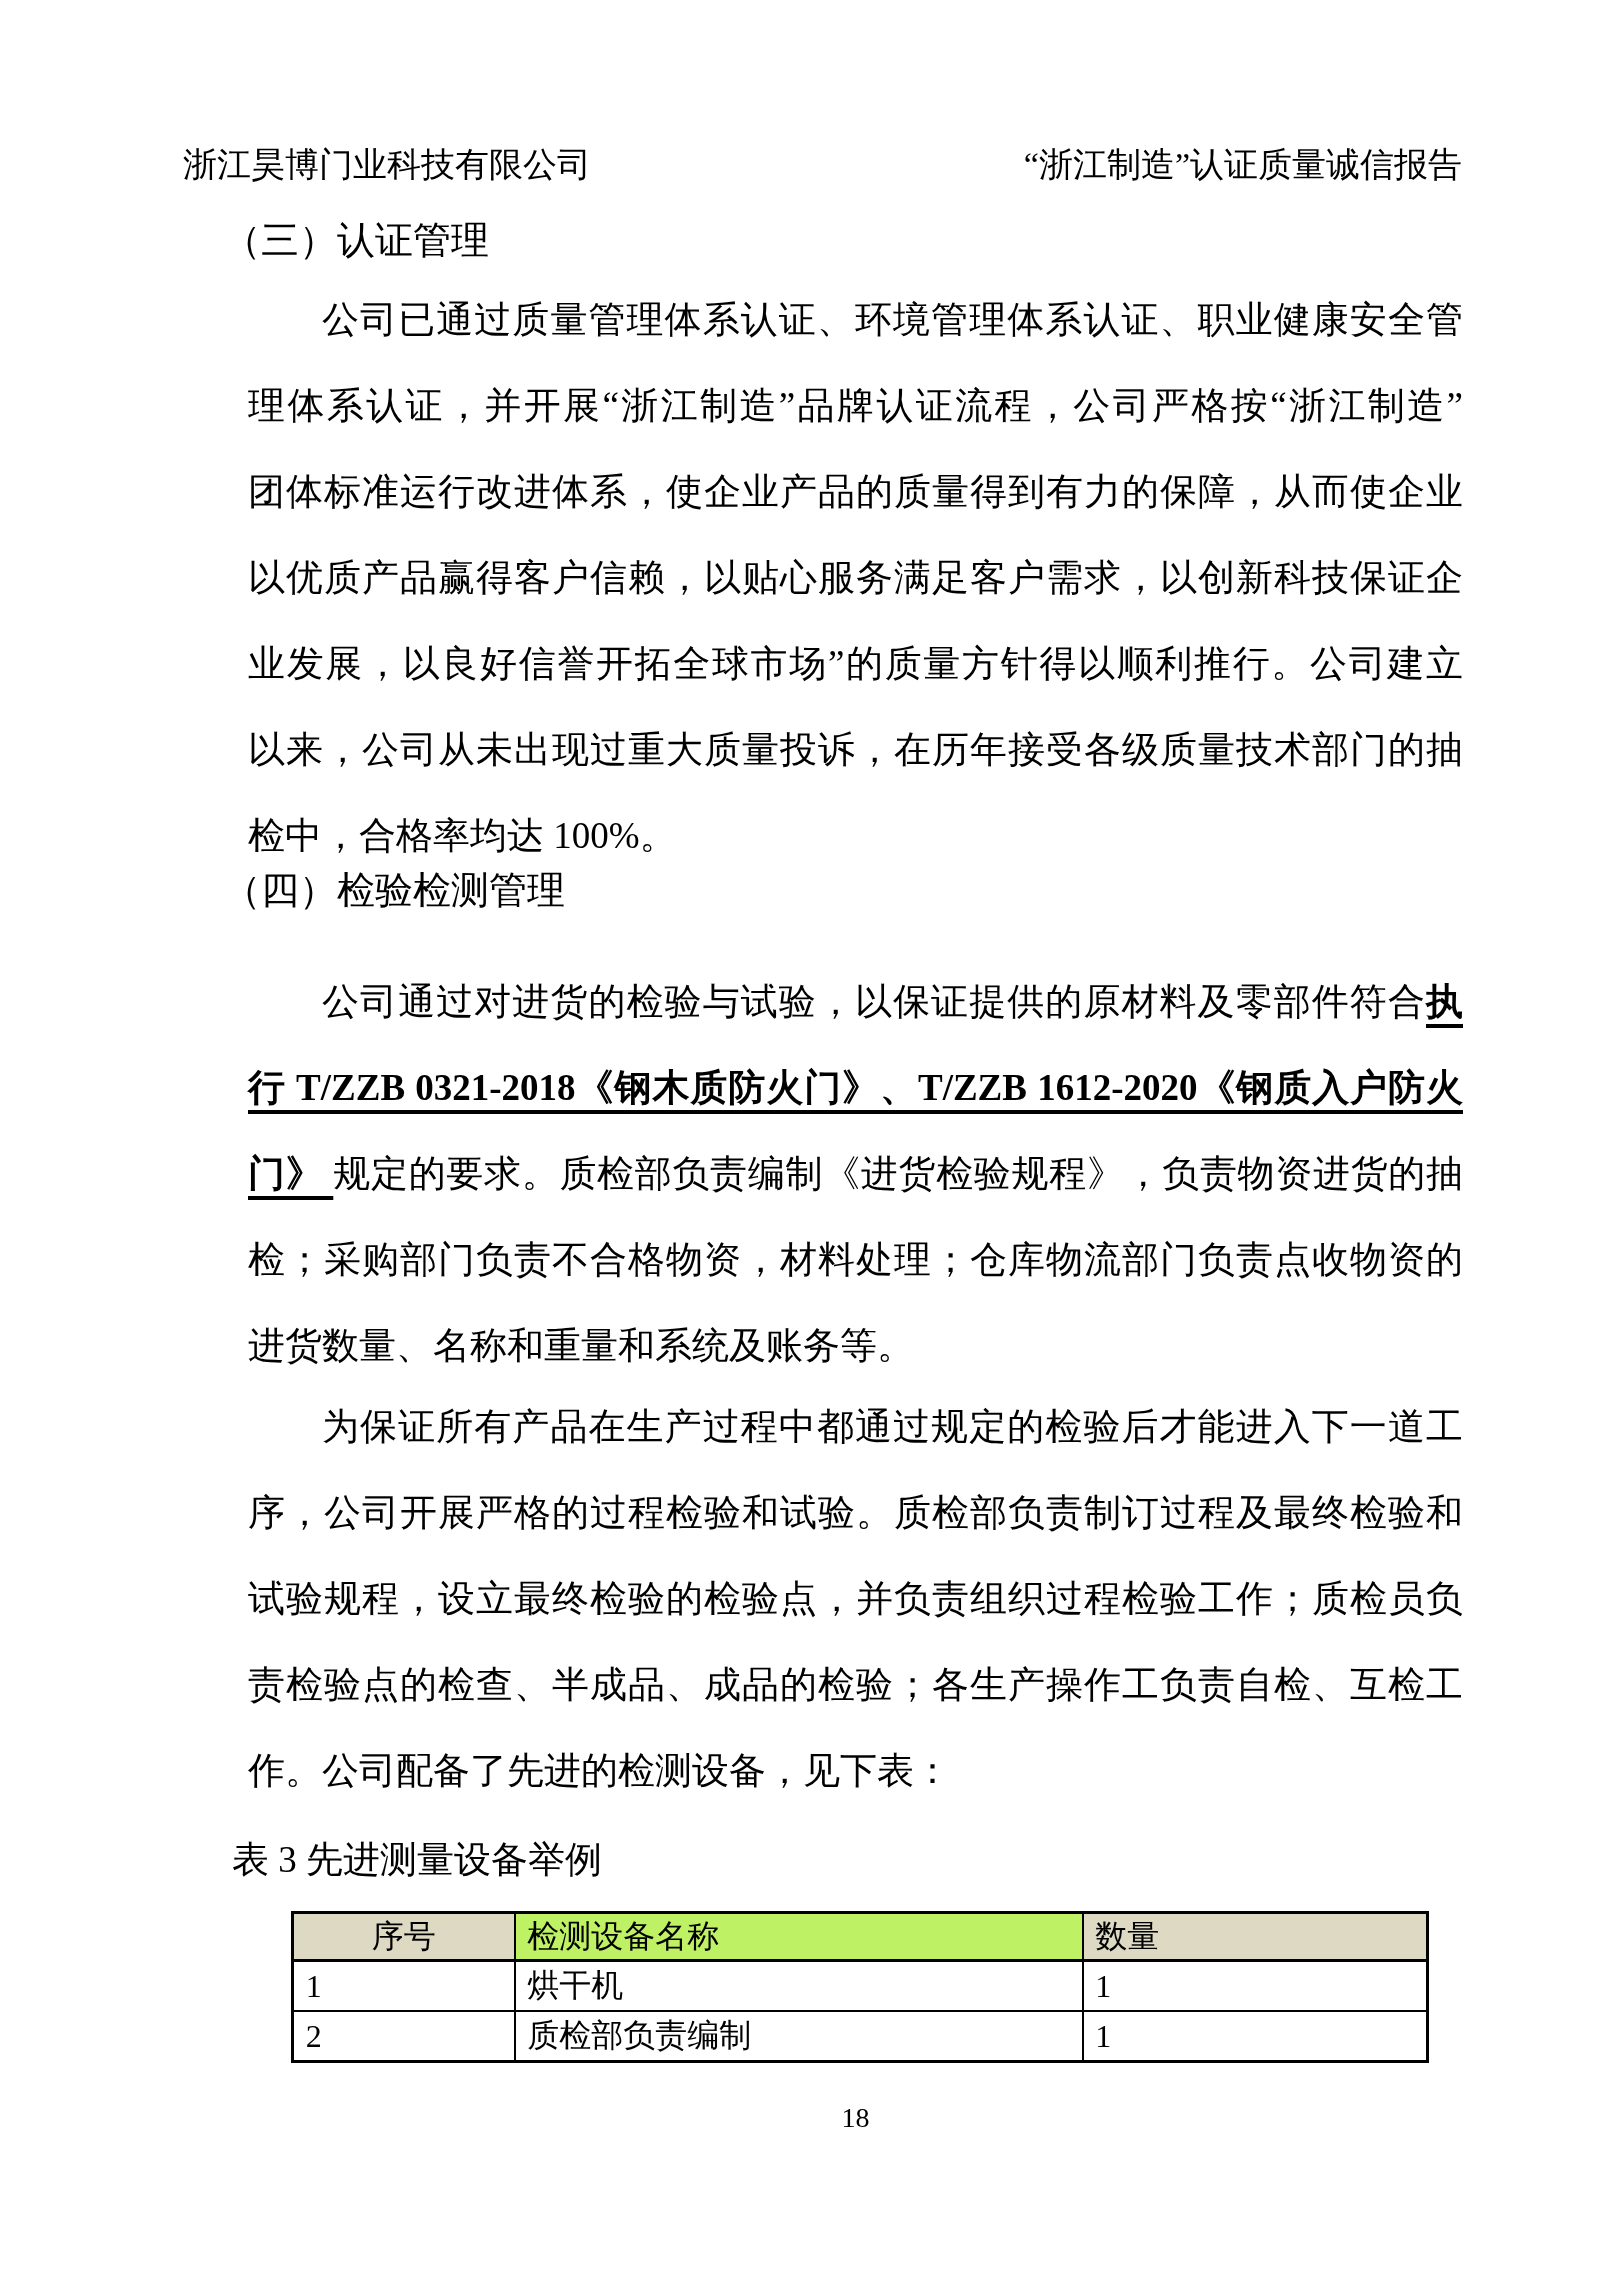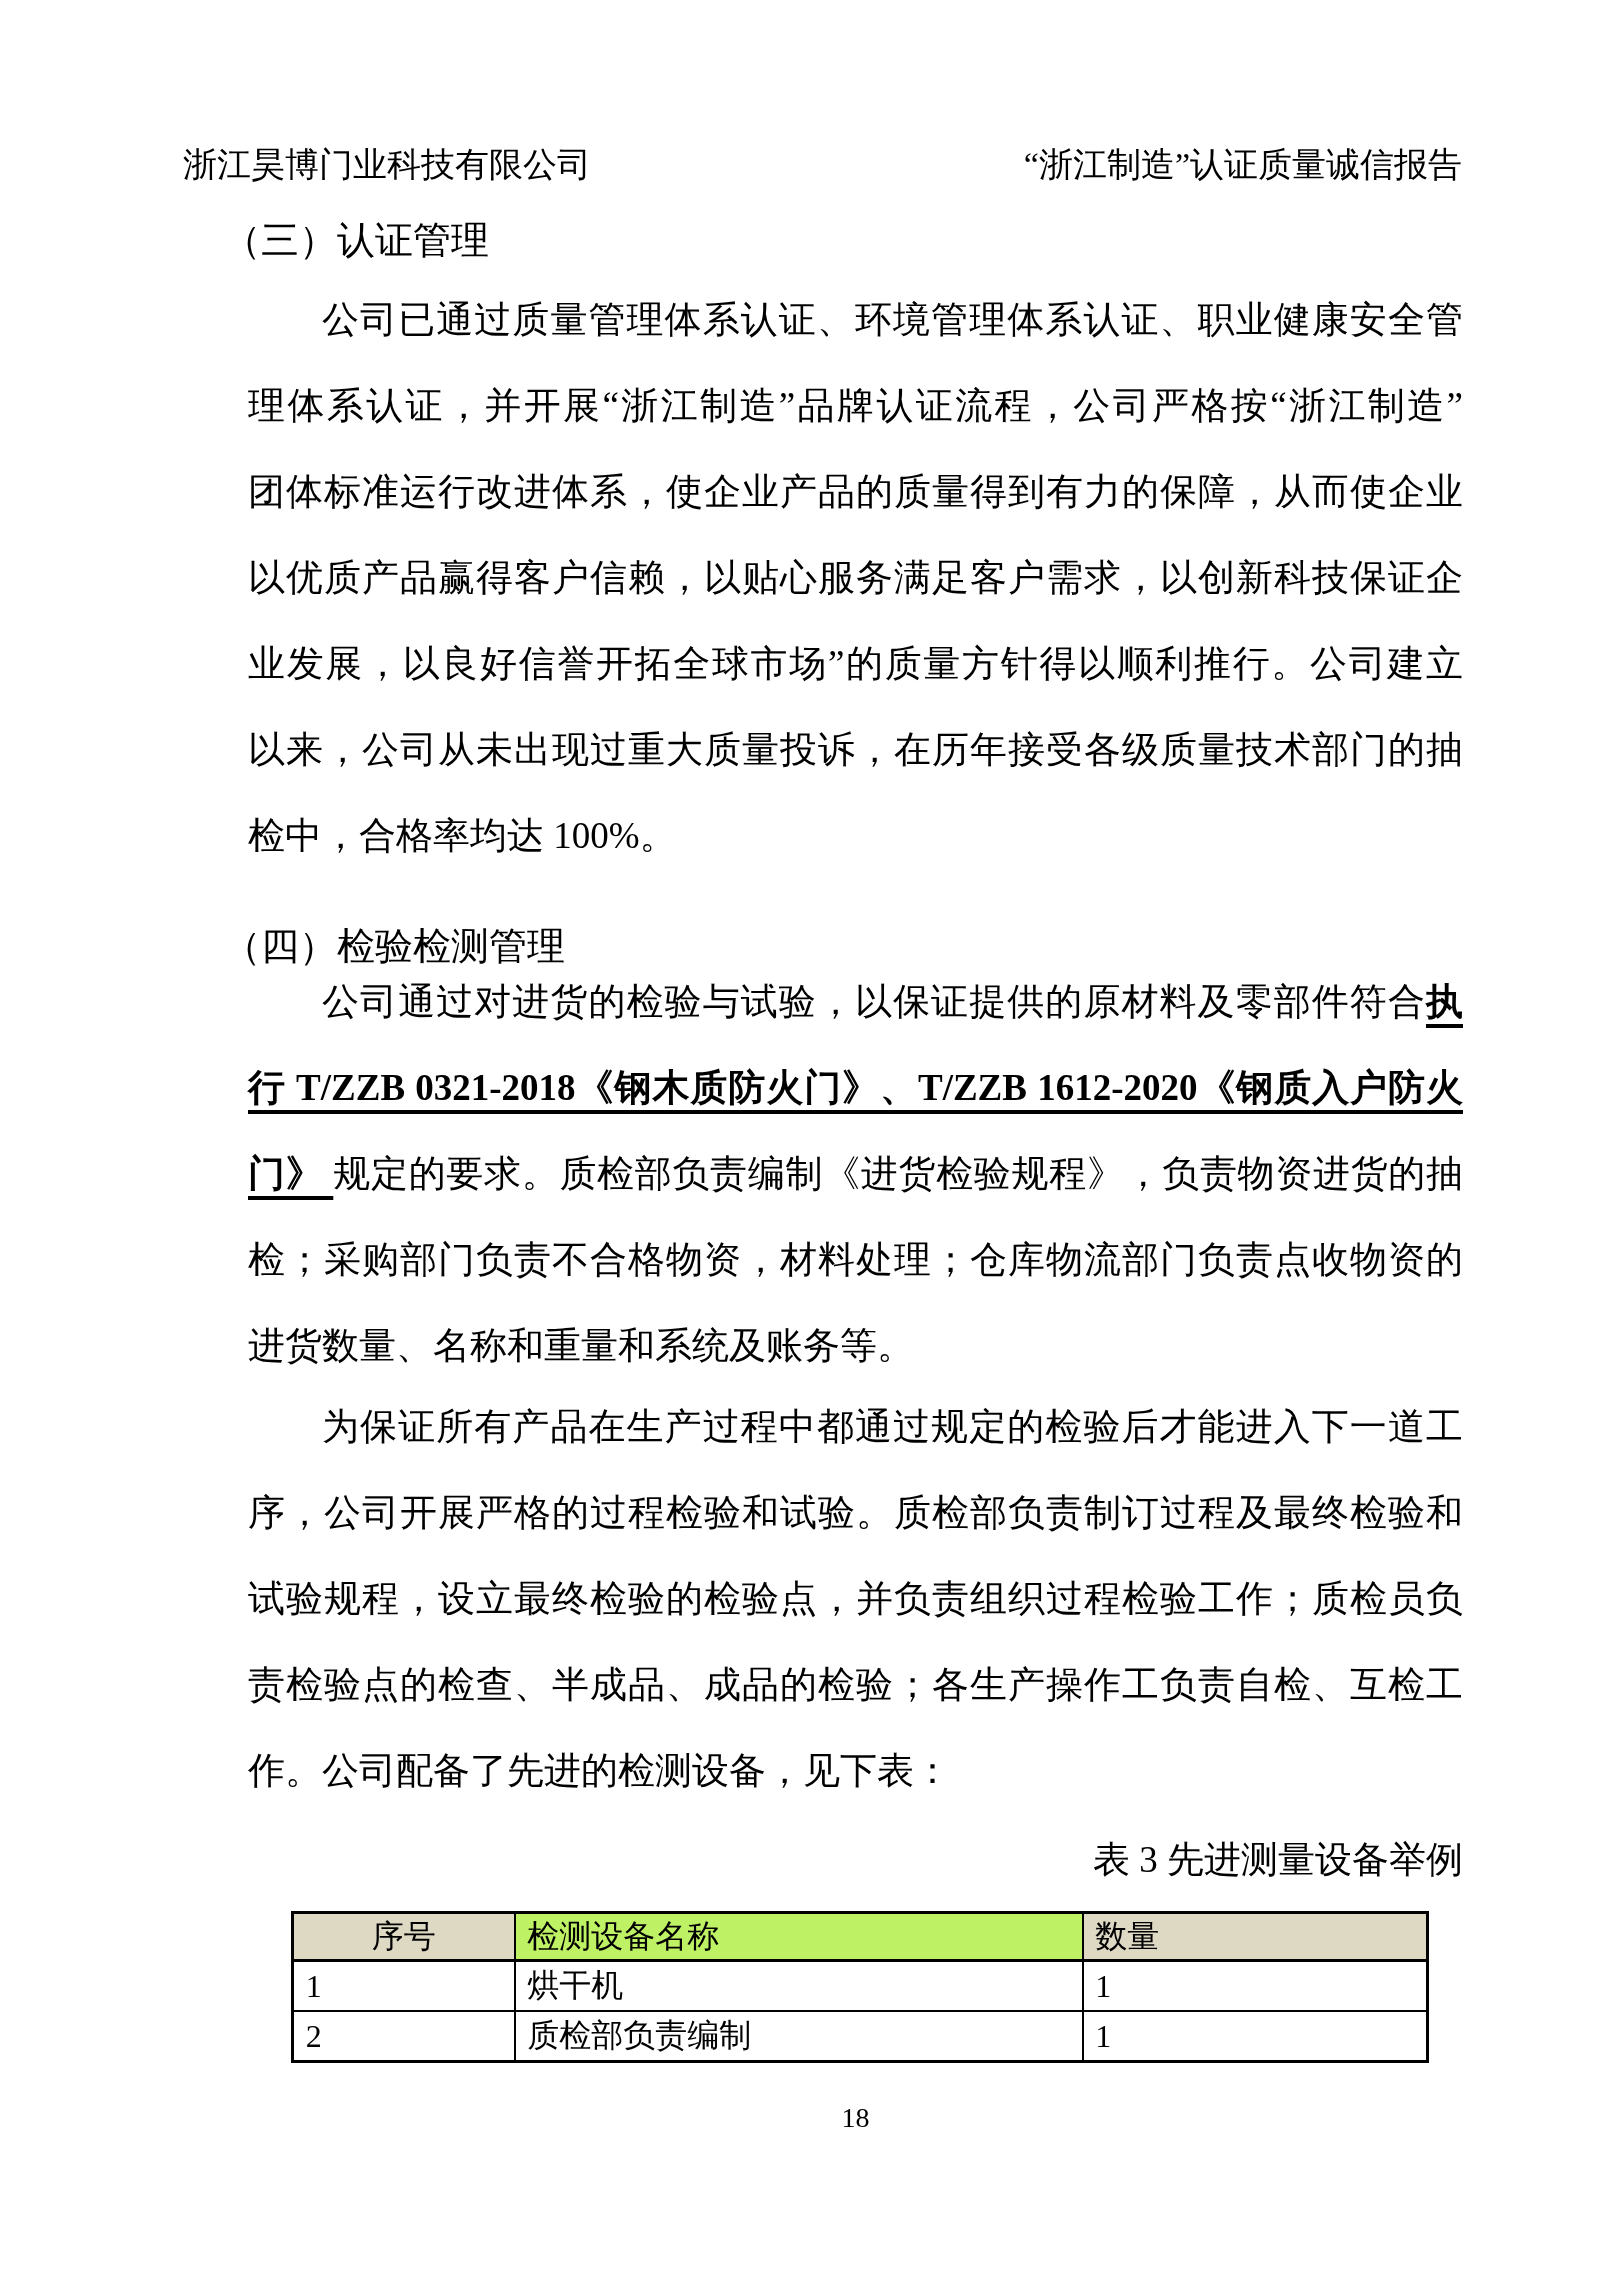--- a/index.html
+++ b/index.html
@@ -15,39 +15,39 @@
     position:absolute;top:145px;left:183px;width:1279px;
     display:flex;justify-content:space-between;
     font-size:34px;line-height:39px;
   }
   
   .sec-h{
     position:absolute;left:223px;width:1225px;
     font-size:38px;line-height:49px;white-space:pre;
   }
   #h-sec3{top:216px;}
-  #h-sec4{top:922px;}
+  #h-sec4{top:866px;}
   
   .para{position:absolute;left:248px;width:1215px;font-size:37px;}
   #para1{top:277px;}
   #para2{top:959px;}
   #para3{top:1384px;}
   .line{
     line-height:86px;height:86px;
     text-align:justify;text-justify:inter-character;
     white-space:pre-wrap;
   }
   .line.j{text-align-last:justify;}
   .line.ind{padding-left:74px;}
   .b{font-weight:bold;}
   .u{text-decoration:underline;text-decoration-thickness:3.9px;text-underline-offset:9.8px;}
   
   .tbl-title{
-    position:absolute;top:1835px;left:248px;width:1215px;
-    text-align:right;font-size:37px;line-height:49px;
+    position:absolute;top:1835px;left:232px;width:1215px;
+    text-align:left;font-size:37px;line-height:49px;
   }
   
   #equip-table{
     position:absolute;top:1911px;left:291px;width:1135px;
     border-collapse:collapse;table-layout:fixed;
     font-size:32px;
   }
   #equip-table{border:3.9px solid #000;}
   #equip-table th,#equip-table td{
     border:2px solid #000;padding:0 11.8px;

